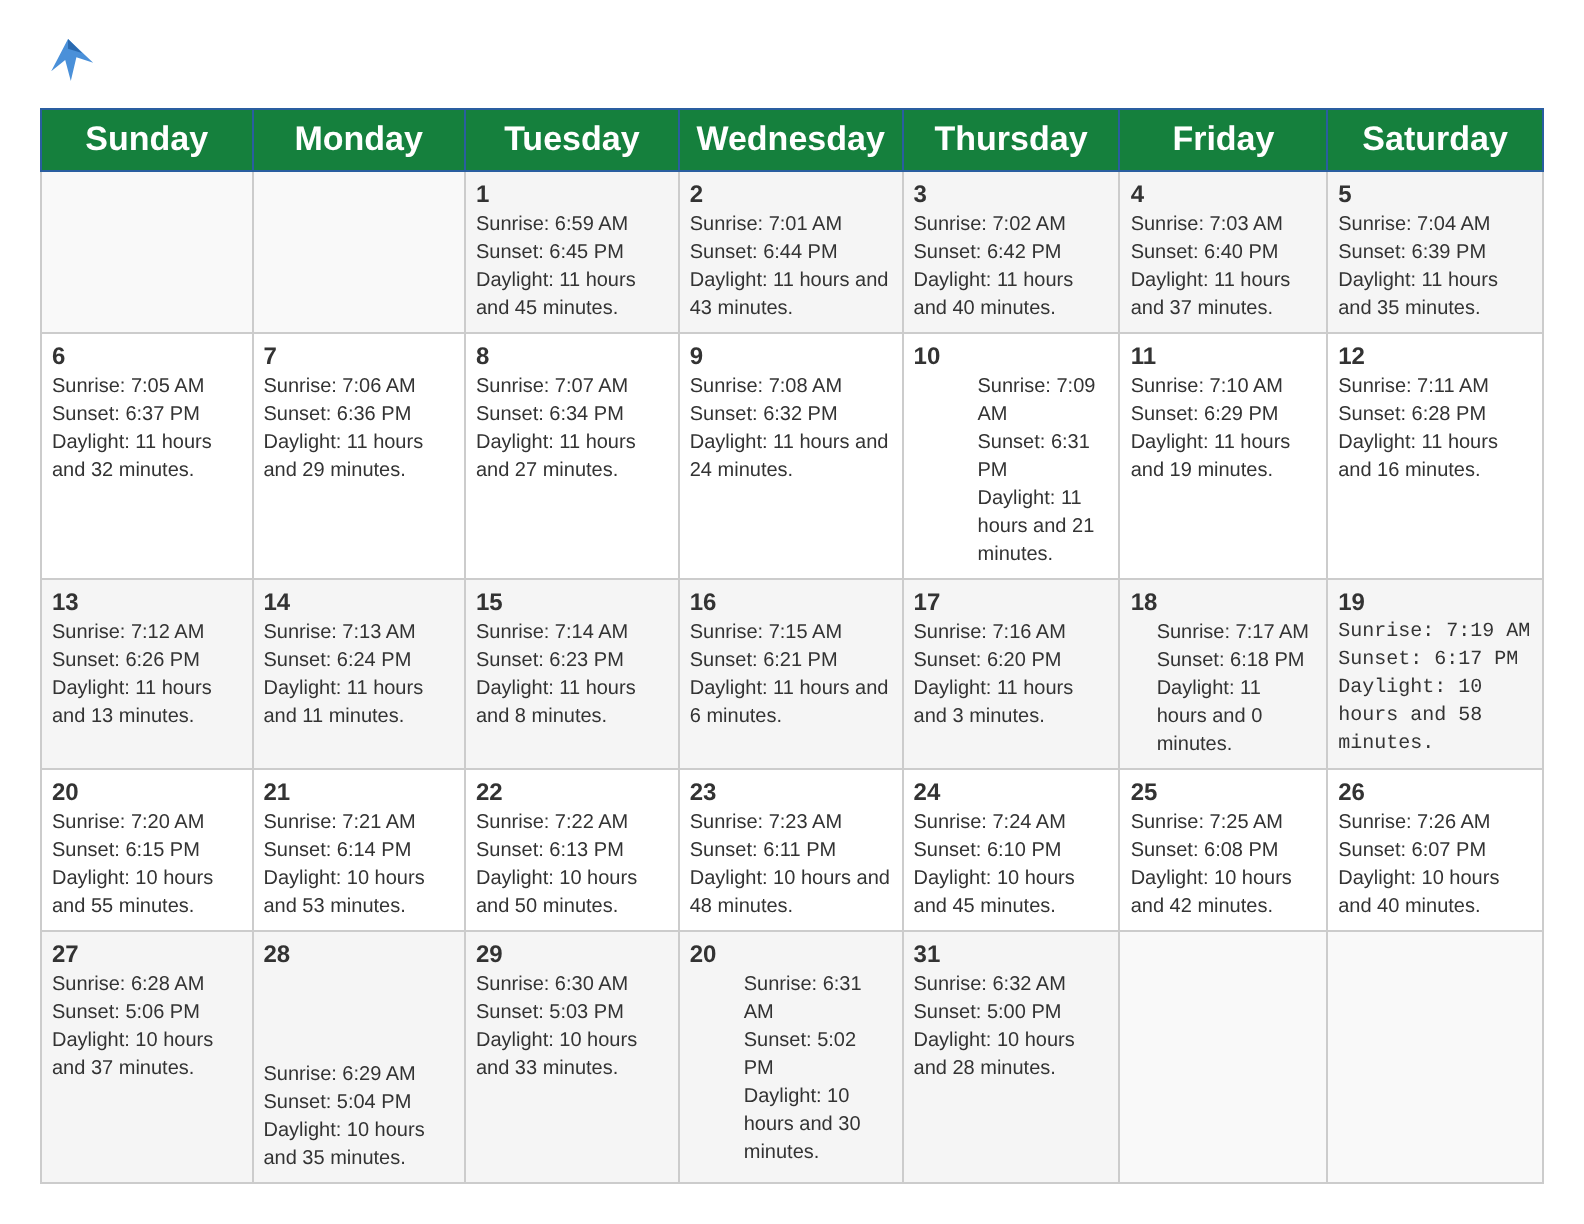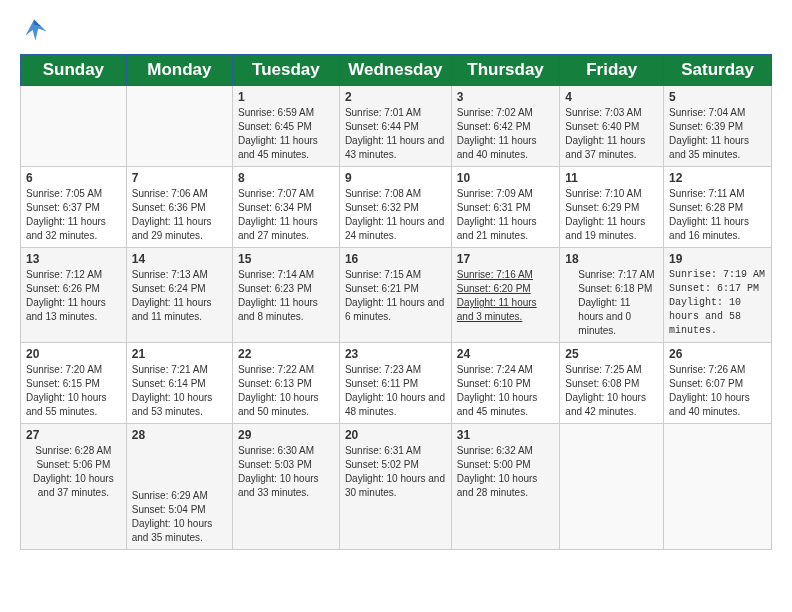--- a/index.html
+++ b/index.html
@@ -177,21 +177,21 @@
 Daylight: 11 hours and 27 minutes.</div>
           </td>
           <td>
             <span class="day-num">9</span>
             <div class="day-info" style="white-space: pre-line;">Sunrise: 7:08 AM
 Sunset: 6:32 PM
 Daylight: 11 hours and 24 minutes.</div>
           </td>
           <td>
             <span class="day-num">10</span>
-            <div class="day-info" style="white-space: pre-line;">Sunrise: 7:09 AM
+            <div class="day-info" style="white-space: pre-line; margin-left: 32px;">Sunrise: 7:09 AM
 Sunset: 6:31 PM
 Daylight: 11 hours and 21 minutes.</div>
           </td>
           <td>
             <span class="day-num">11</span>
             <div class="day-info" style="white-space: pre-line;">Sunrise: 7:10 AM
 Sunset: 6:29 PM
 Daylight: 11 hours and 19 minutes.</div>
           </td>
           <td>
@@ -221,21 +221,21 @@
 Daylight: 11 hours and 8 minutes.</div>
           </td>
           <td>
             <span class="day-num">16</span>
             <div class="day-info" style="white-space: pre-line;">Sunrise: 7:15 AM
 Sunset: 6:21 PM
 Daylight: 11 hours and 6 minutes.</div>
           </td>
           <td>
             <span class="day-num">17</span>
-            <div class="day-info" style="white-space: pre-line; text-decoration: underline;">Sunrise: 7:16 AM
+            <div class="day-info" style="white-space: pre-line;">Sunrise: 7:16 AM
 Sunset: 6:20 PM
 Daylight: 11 hours and 3 minutes.</div>
           </td>
           <td>
             <span class="day-num">18</span>
             <div class="day-info" style="white-space: pre-line; margin-left: 13px;">Sunrise: 7:17 AM
 Sunset: 6:18 PM
 Daylight: 11 hours and 0 minutes.</div>
           </td>
           <td>
@@ -285,39 +285,39 @@
           <td>
             <span class="day-num">26</span>
             <div class="day-info" style="white-space: pre-line;">Sunrise: 7:26 AM
 Sunset: 6:07 PM
 Daylight: 10 hours and 40 minutes.</div>
           </td>
         </tr>
         <tr>
           <td>
             <span class="day-num">27</span>
-            <div class="day-info" style="white-space: pre-line; text-align: center;">Sunrise: 6:28 AM
+            <div class="day-info" style="white-space: pre-line;">Sunrise: 6:28 AM
 Sunset: 5:06 PM
 Daylight: 10 hours and 37 minutes.</div>
           </td>
           <td>
             <span class="day-num">28</span>
             <div class="day-info" style="white-space: pre-line; margin-top: 47px;">Sunrise: 6:29 AM
 Sunset: 5:04 PM
 Daylight: 10 hours and 35 minutes.</div>
           </td>
           <td>
             <span class="day-num">29</span>
             <div class="day-info" style="white-space: pre-line;">Sunrise: 6:30 AM
 Sunset: 5:03 PM
 Daylight: 10 hours and 33 minutes.</div>
           </td>
           <td>
             <span class="day-num">20</span>
-            <div class="day-info" style="white-space: pre-line;">Sunrise: 6:31 AM
+            <div class="day-info" style="white-space: pre-line; margin-left: 27px;">Sunrise: 6:31 AM
 Sunset: 5:02 PM
 Daylight: 10 hours and 30 minutes.</div>
           </td>
           <td>
             <span class="day-num">31</span>
             <div class="day-info" style="white-space: pre-line;">Sunrise: 6:32 AM
 Sunset: 5:00 PM
 Daylight: 10 hours and 28 minutes.</div>
           </td>
           <td class="empty"></td>

